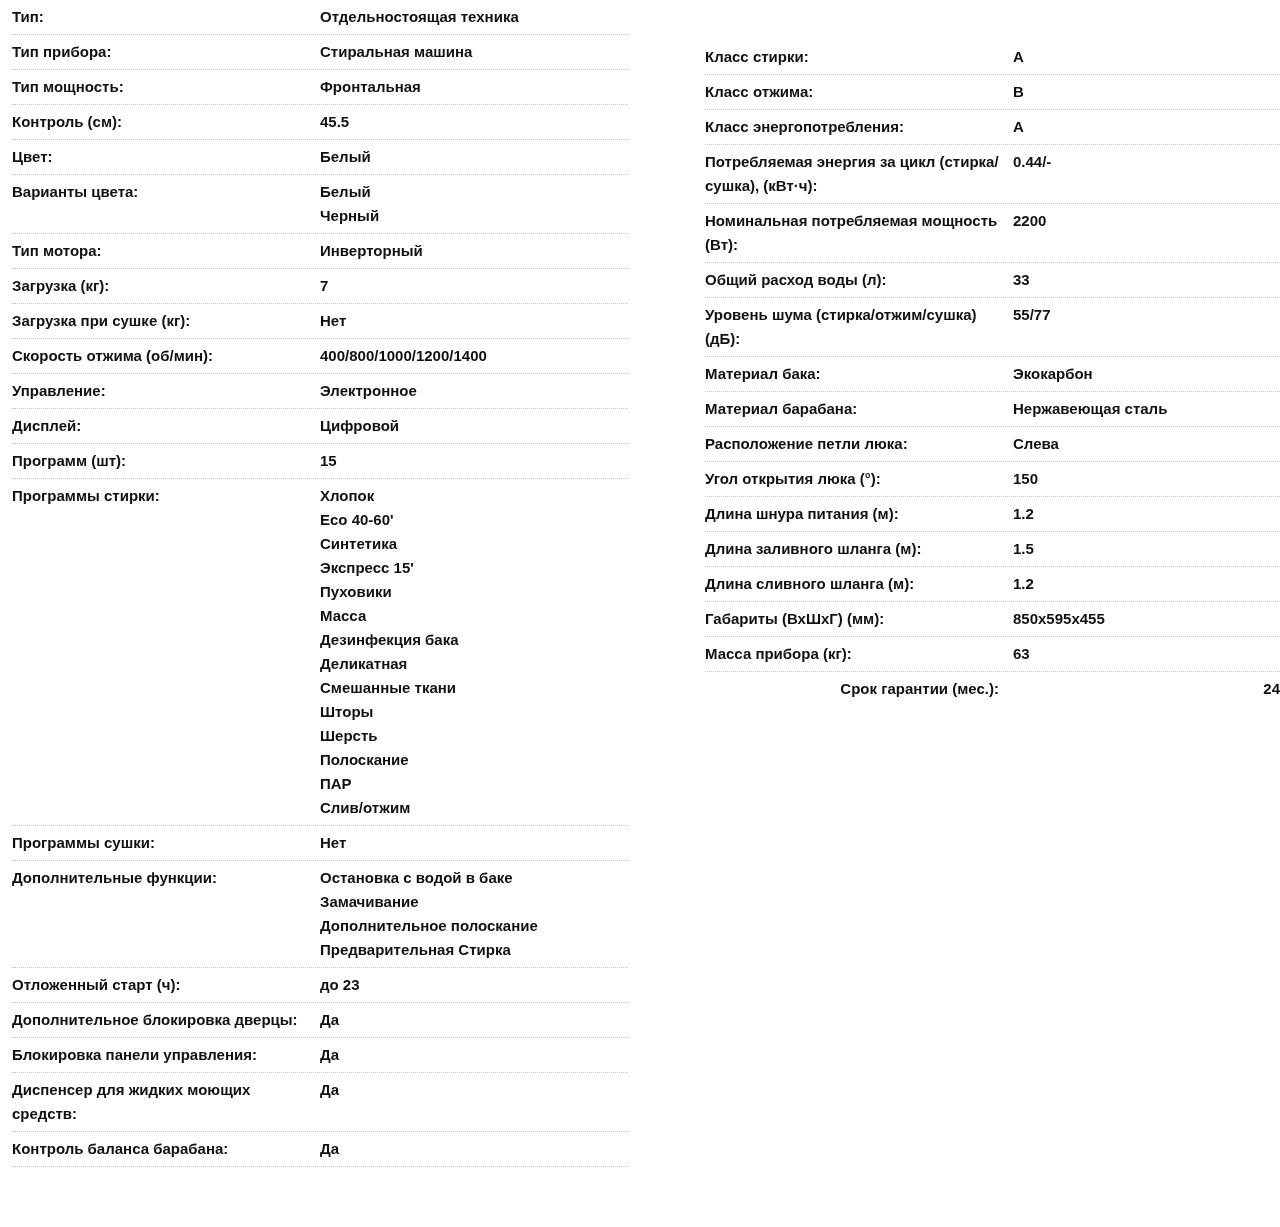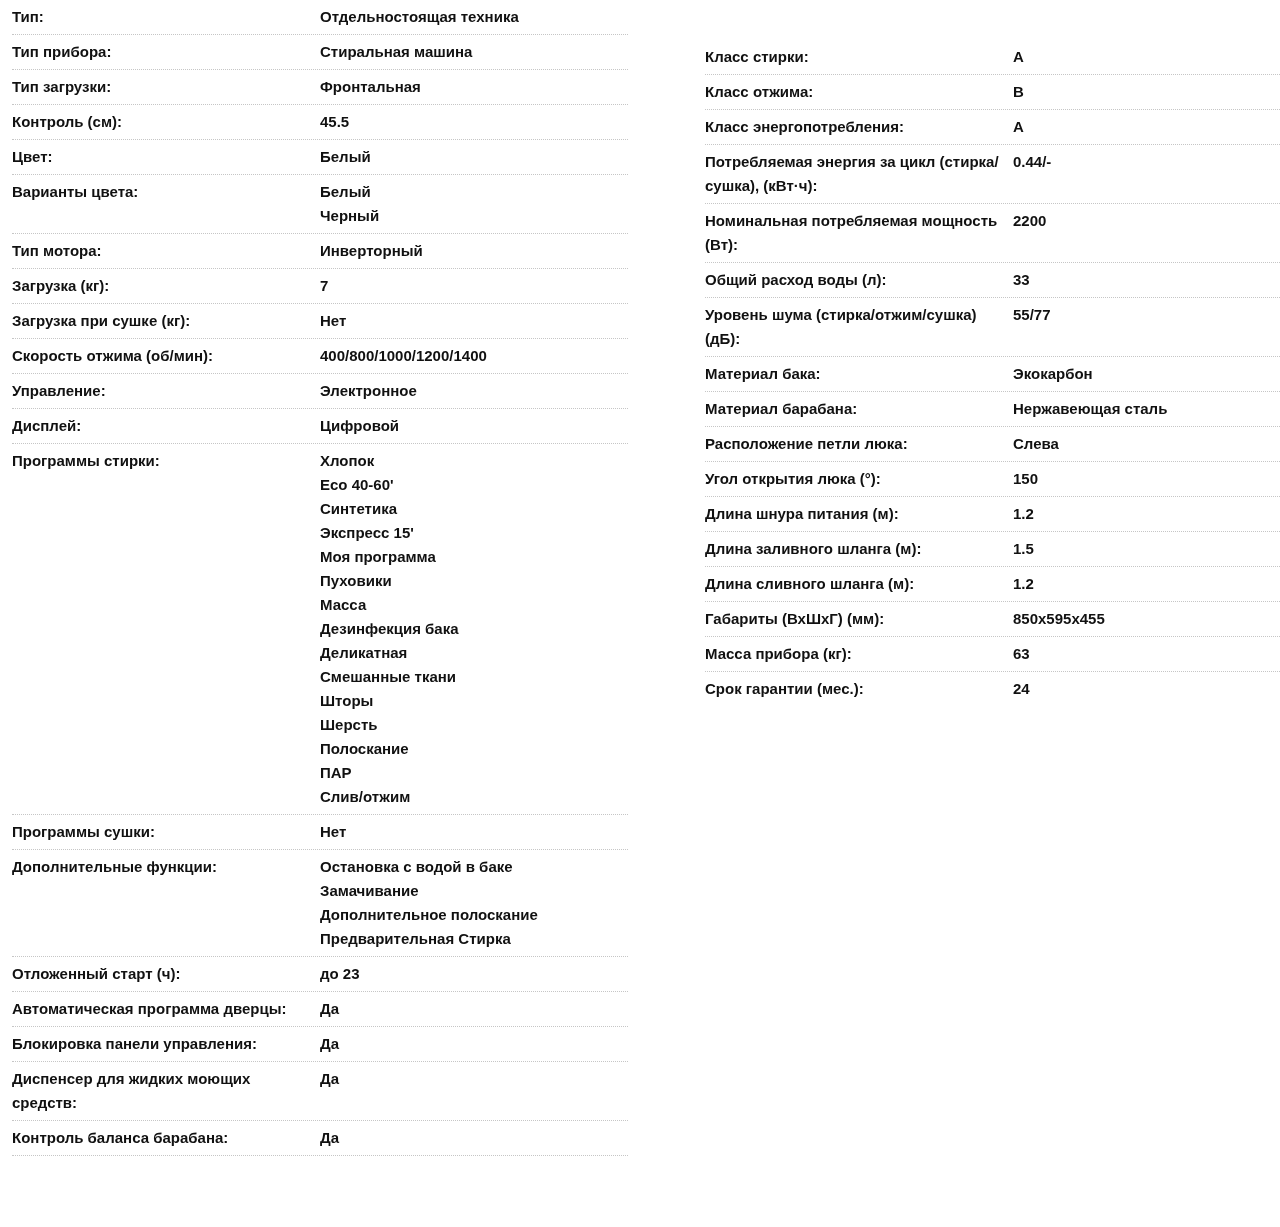--- a/index.html
+++ b/index.html
@@ -26,21 +26,21 @@
     margin-left: 77px; 
     margin-top: 40px;
   }
   .spec-row {
     display: flex;
     align-items: flex-start;
     padding: 5px 0;
     border-bottom: 1px dotted #c6c6c6;
   }
   
-  .spec-col.right .spec-row:last-child { border-bottom: none; }
+  .spec-col.right .spec-row:last-child { border-bottom: none; text-align: right; }
   .spec-label {
     width: 308px;
     min-width: 308px;
     padding-right: 14px;
     font-weight: bold;
     line-height: 24px;
   }
   .spec-value {
     flex: 1;
     line-height: 24px;
@@ -61,21 +61,21 @@
   </div>
 
   <div class="spec-row">
     <div class="spec-label">Тип прибора:</div>
     <div class="spec-value">
           <div class="value-line">Стиральная машина</div>
         </div>
   </div>
 
   <div class="spec-row">
-    <div class="spec-label">Тип загрузки:</div>
+    <div class="spec-label">Тип мощность:</div>
     <div class="spec-value">
           <div class="value-line">Фронтальная</div>
         </div>
   </div>
 
   <div class="spec-row">
     <div class="spec-label">Контроль (см):</div>
     <div class="spec-value">
           <div class="value-line">45.5</div>
         </div>
@@ -131,29 +131,34 @@
         </div>
   </div>
 
   <div class="spec-row">
     <div class="spec-label">Дисплей:</div>
     <div class="spec-value">
           <div class="value-line">Цифровой</div>
         </div>
   </div>
 
+  <div class="spec-row">
+    <div class="spec-label">Программ (шт):</div>
+    <div class="spec-value">
+          <div class="value-line">15</div>
+        </div>
+  </div>
 
   <div class="spec-row">
     <div class="spec-label">Программы стирки:</div>
     <div class="spec-value">
           <div class="value-line">Хлопок</div>
           <div class="value-line">Eco 40-60'</div>
           <div class="value-line">Синтетика</div>
           <div class="value-line">Экспресс 15'</div>
-          <div class="value-line">Моя программа</div>
           <div class="value-line">Пуховики</div>
           <div class="value-line">Масса</div>
           <div class="value-line">Дезинфекция бака</div>
           <div class="value-line">Деликатная</div>
           <div class="value-line">Смешанные ткани</div>
           <div class="value-line">Шторы</div>
           <div class="value-line">Шерсть</div>
           <div class="value-line">Полоскание</div>
           <div class="value-line">ПАР</div>
           <div class="value-line">Слив/отжим</div>
@@ -178,21 +183,21 @@
   </div>
 
   <div class="spec-row">
     <div class="spec-label">Отложенный старт (ч):</div>
     <div class="spec-value">
           <div class="value-line">до 23</div>
         </div>
   </div>
 
   <div class="spec-row">
-    <div class="spec-label">Автоматическая программа дверцы:</div>
+    <div class="spec-label">Дополнительное блокировка дверцы:</div>
     <div class="spec-value">
           <div class="value-line">Да</div>
         </div>
   </div>
 
   <div class="spec-row">
     <div class="spec-label">Блокировка панели управления:</div>
     <div class="spec-value">
           <div class="value-line">Да</div>
         </div>

